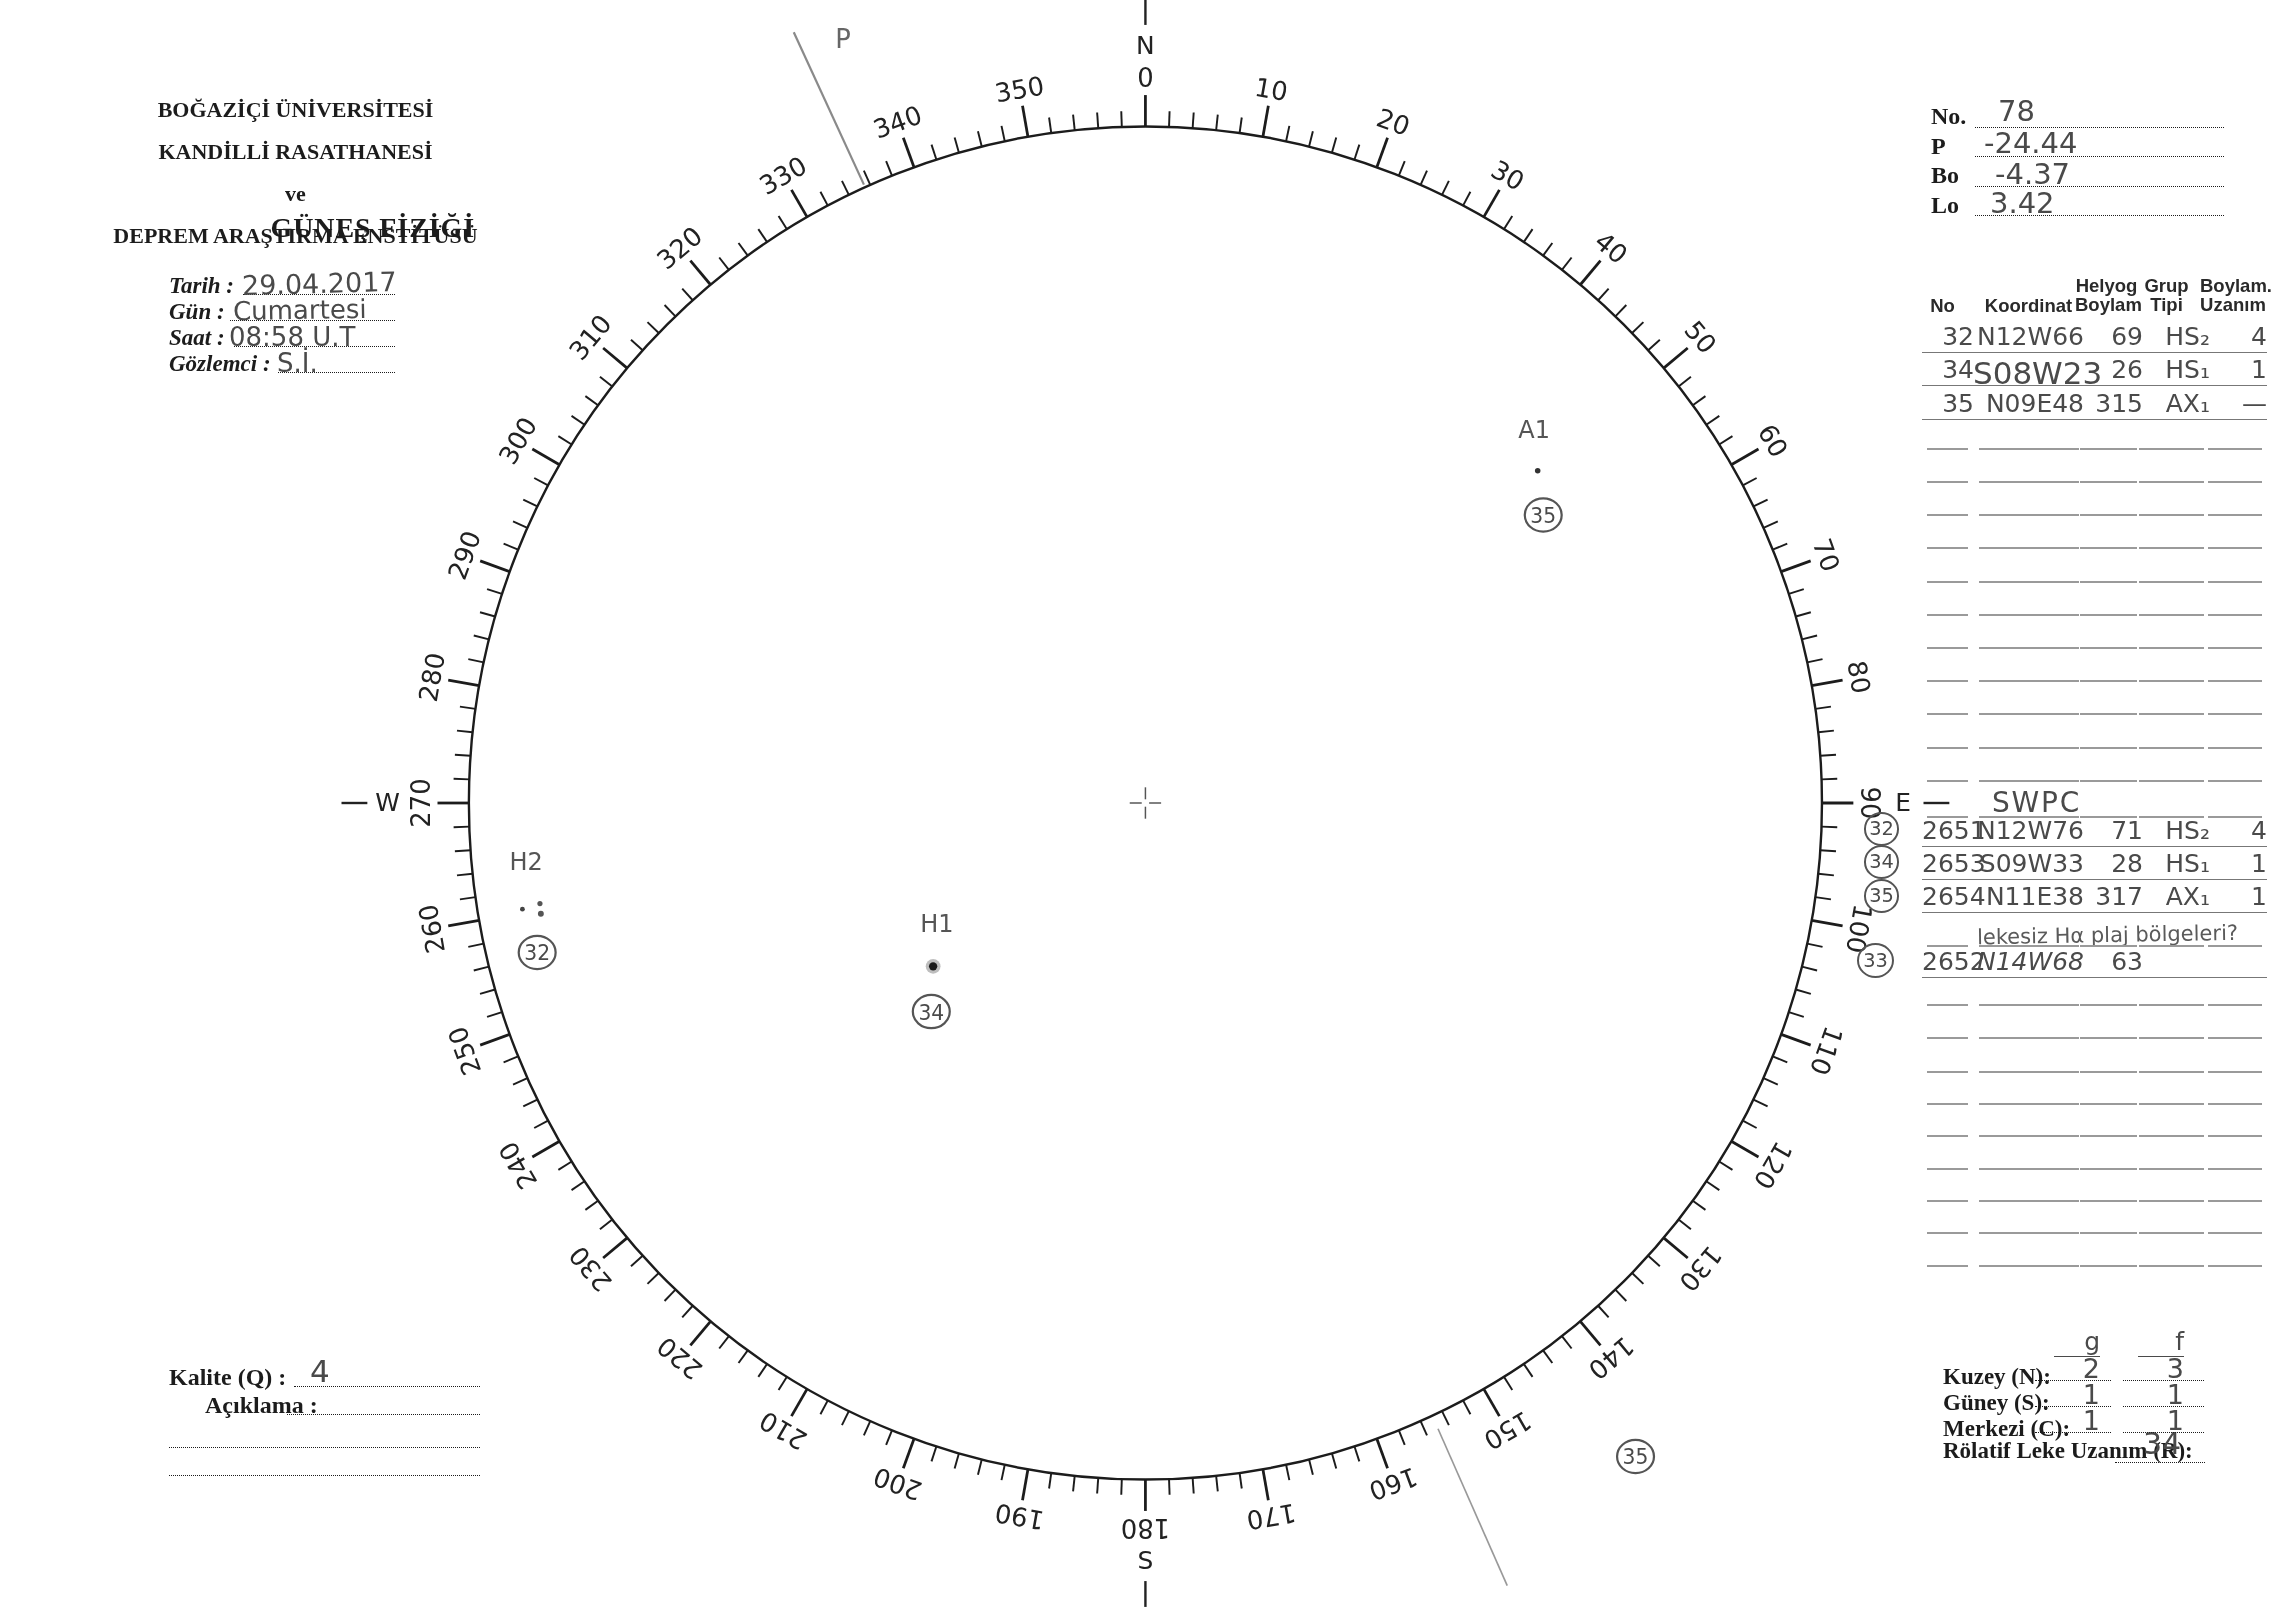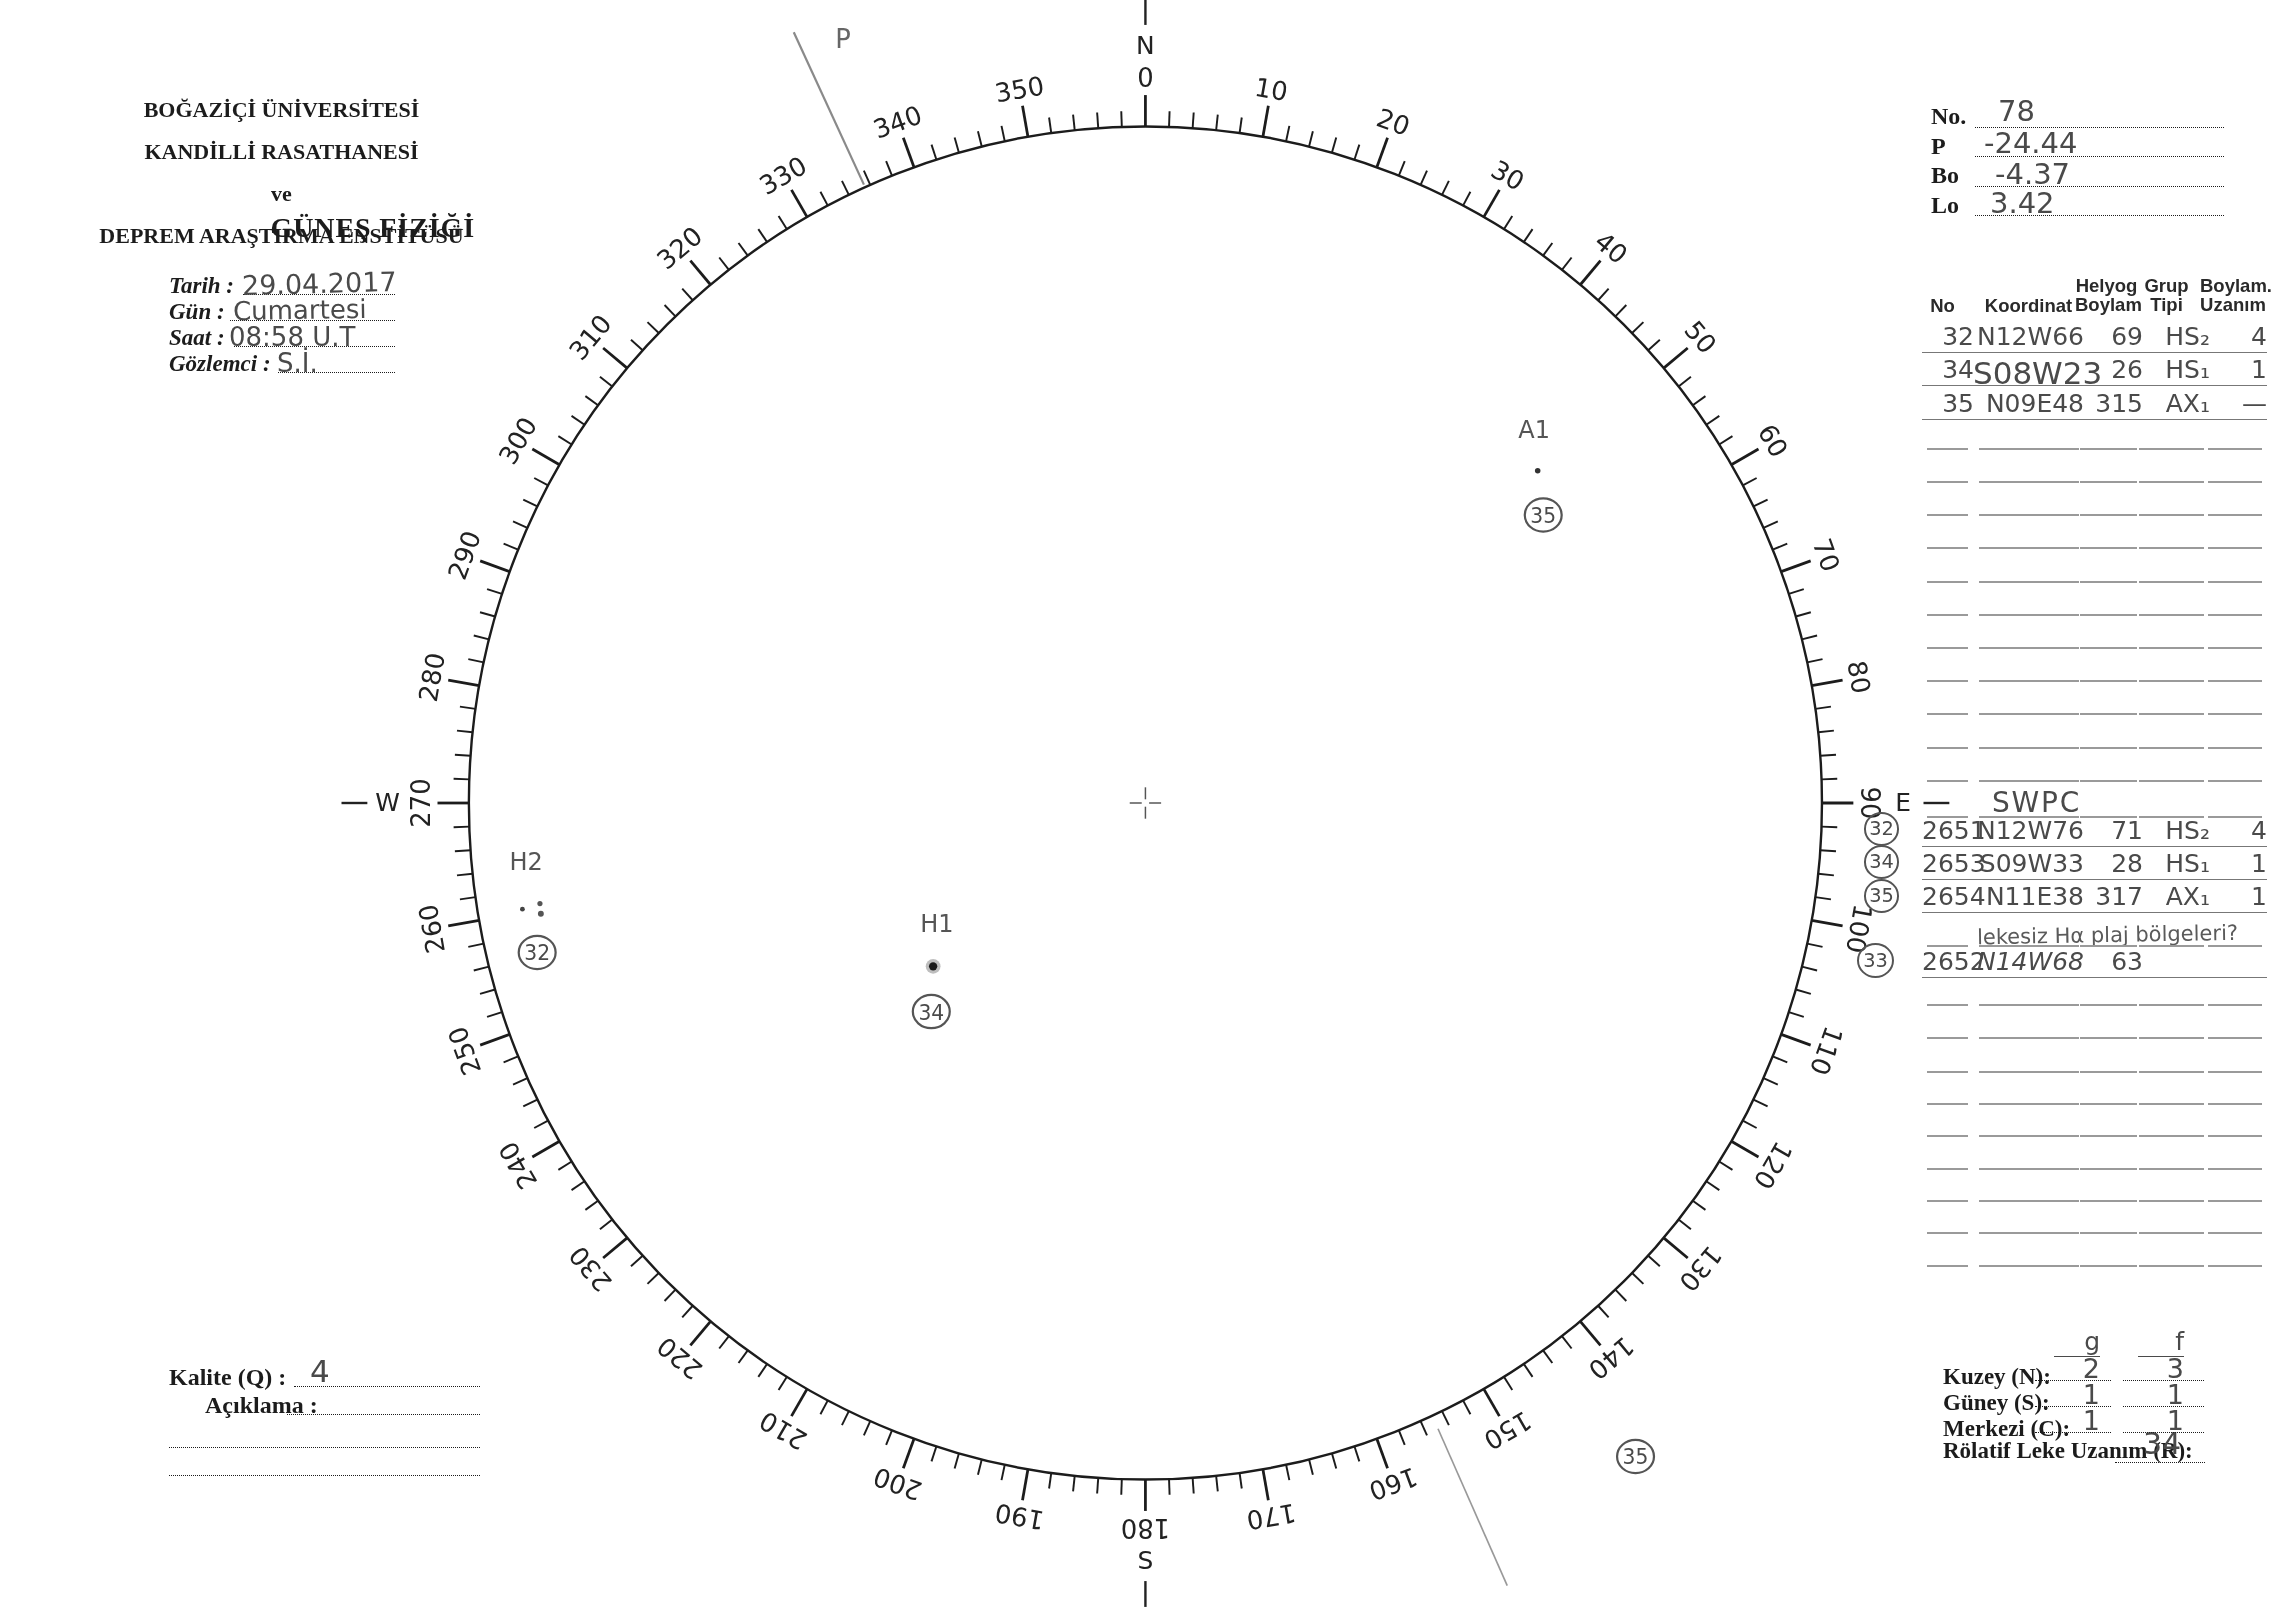--- a/index.html
+++ b/index.html
@@ -267,21 +267,21 @@
       <text x="582" y="1033" text-anchor="middle" dominant-baseline="central" fill="#4a4a4a" font-family="&quot;DejaVu Sans&quot;,sans-serif" font-size="22">32</text>
       <text x="997" y="1010" fill="#555" font-family="&quot;DejaVu Sans&quot;,sans-serif" font-size="26">H1</text>
       <circle cx="1011" cy="1047" r="8" fill="#888" opacity="0.55"></circle>
       <circle cx="1011" cy="1047" r="4.5" fill="#1a1a1a"></circle>
       <ellipse cx="1009" cy="1096" rx="20" ry="18" fill="none" stroke="#555" stroke-width="2.4"></ellipse>
       <text x="1009" y="1097" text-anchor="middle" dominant-baseline="central" fill="#4a4a4a" font-family="&quot;DejaVu Sans&quot;,sans-serif" font-size="22">34</text>
       <ellipse cx="1772" cy="1578" rx="20" ry="18" fill="none" stroke="#555" stroke-width="2.4"></ellipse>
       <text x="1772" y="1579" text-anchor="middle" dominant-baseline="central" fill="#4a4a4a" font-family="&quot;DejaVu Sans&quot;,sans-serif" font-size="22">35</text>
     </svg>
 
-  <div class="abs hdr pserif" style="left:97px;top:78px;width:369px;font-size:22px;line-height:21px;">
+  <div class="abs hdr pserif" style="left:111px;top:78px;width:369px;font-size:22px;line-height:21px;">
     <div>BOĞAZİÇİ ÜNİVERSİTESİ</div>
     <div>KANDİLLİ RASATHANESİ</div>
     <div>ve</div>
     <div>DEPREM ARAŞTIRMA ENSTİTÜSÜ</div>
   </div>
   <div class="abs pserif ctr" style="left:106px;top:212px;width:369px;font-size:28px;letter-spacing:0.9px;">GÜNEŞ FİZİĞİ</div>
 
   <div class="abs" style="left:169px;top:273px;width:226px;font-style:italic;">
     <div style="position:relative;height:26px;">
       <span class="pserif" style="font-size:23px;">Tarih :</span>

